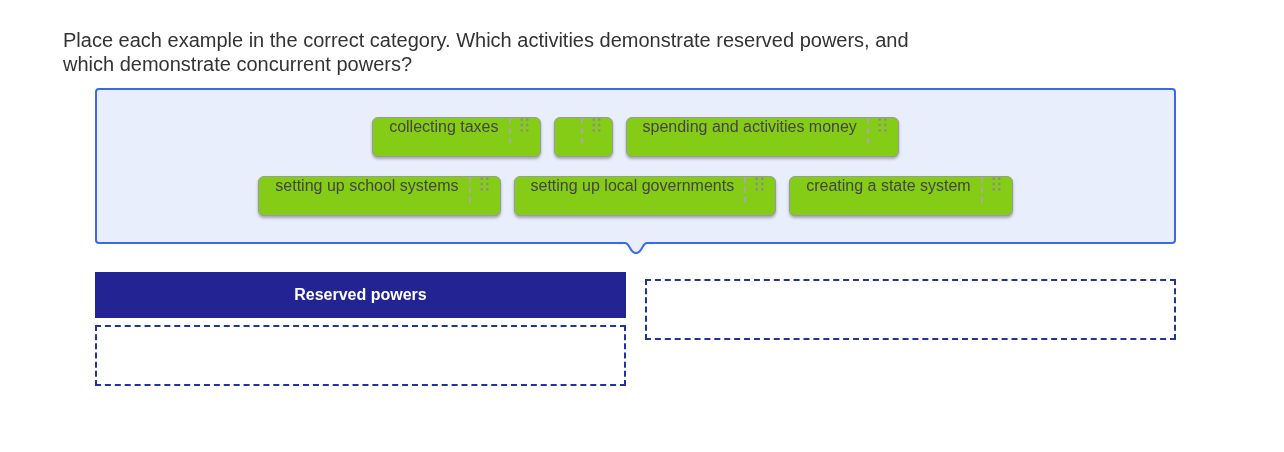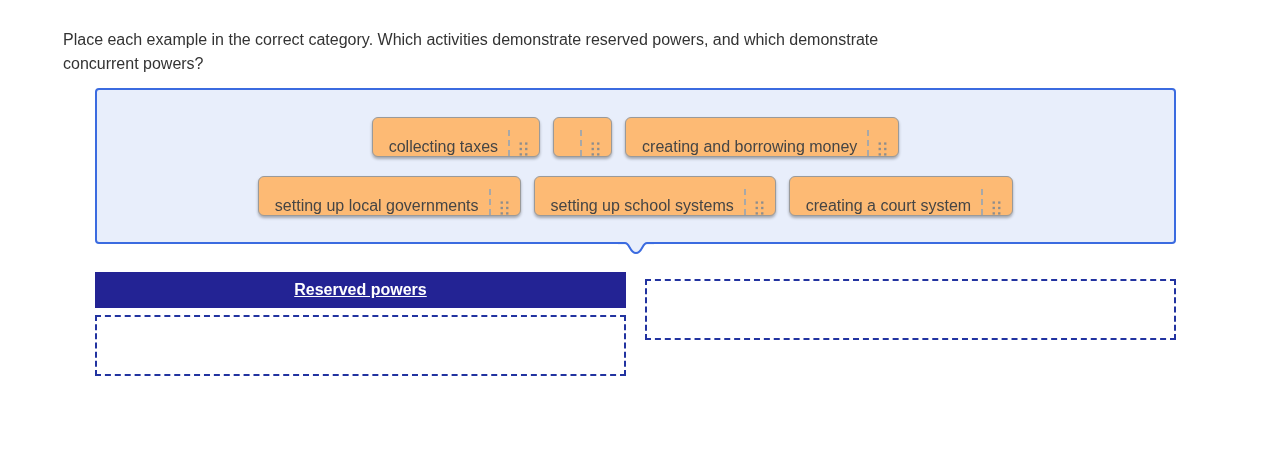--- a/index.html
+++ b/index.html
@@ -10,21 +10,21 @@
   }
   body {
     width: 1284px;
     height: 452px;
     overflow: hidden;
     position: relative;
   }
   .question {
     margin: 28px 0 12px 63px;
     max-width: 880px;
-    font-size: 16px;
+    font-size: 20px;
     line-height: 24px;
     color: var(--question-text, #333333);
   }
   .word-bank {
     position: relative;
     margin: 8px 0 0 95px;
     width: 1081px;
     height: 156px;
     box-sizing: border-box;
     background: var(--bank-bg, #e8eefb);
@@ -35,24 +35,24 @@
     justify-content: center;
     gap: 19px;
   }
   .chip-row {
     display: flex;
     justify-content: center;
     gap: 13px;
   }
   .chip {
     display: inline-flex;
-    align-items: flex-end;
+    align-items: flex-start;
     height: 40px;
     box-sizing: border-box;
-    background: #fdba74;
+    background: #84cc16;
     border: 1.5px solid var(--chip-border, #9a9a9a);
     border-radius: 6px;
     padding: 0 11px 0 16px;
     box-shadow: 0 2px 3px rgba(0,0,0,0.30);
     font-size: 16px;
     color: var(--chip-text, #454545);
     cursor: grab;
     white-space: nowrap;
   }
   .chip-divider {
@@ -82,29 +82,28 @@
     stroke-width: 2;
   }
   .categories {
     display: flex;
     gap: 19px;
     margin: 28px 0 0 95px;
     width: 1081px;
   }
   .category { flex: 1; }
   .category-header {
-    height: 36px;
+    height: 46px;
     background: var(--header-bg, #232394);
     color: var(--header-text, #ffffff);
     font-weight: bold;
     font-size: 16px;
     display: flex;
     align-items: center;
     justify-content: center;
-    text-decoration: underline;
   }
   .dropzone {
     margin-top: 7px;
     height: 61px;
     box-sizing: border-box;
     border: 2px dashed var(--dropzone-border, #2233a0);
     background: #ffffff;
   }
 </style>
 </head>
@@ -138,67 +137,67 @@
         <rect class="handle-dot" x="5.6" y="0.4" width="2.2" height="2.2"></rect>
         <rect class="handle-dot" x="0.4" y="5.5" width="2.2" height="2.2"></rect>
         <rect class="handle-dot" x="5.6" y="5.5" width="2.2" height="2.2"></rect>
         <rect class="handle-dot" x="0.4" y="10.6" width="2.2" height="2.2"></rect>
         <rect class="handle-dot" x="5.6" y="10.6" width="2.2" height="2.2"></rect>
       </svg>
     </span>
   </div>
 
   <div class="chip">
-    <span class="chip-label">creating and borrowing money</span>
+    <span class="chip-label">spending and activities money</span>
     <span class="chip-divider"></span>
     <span class="chip-handle">
       <svg width="9" height="14" viewBox="0 0 8.2 13.2" aria-hidden="true">
         <rect class="handle-dot" x="0.4" y="0.4" width="2.2" height="2.2"></rect>
         <rect class="handle-dot" x="5.6" y="0.4" width="2.2" height="2.2"></rect>
         <rect class="handle-dot" x="0.4" y="5.5" width="2.2" height="2.2"></rect>
         <rect class="handle-dot" x="5.6" y="5.5" width="2.2" height="2.2"></rect>
         <rect class="handle-dot" x="0.4" y="10.6" width="2.2" height="2.2"></rect>
         <rect class="handle-dot" x="5.6" y="10.6" width="2.2" height="2.2"></rect>
       </svg>
     </span>
   </div>
 </div>
     <div class="chip-row">
   <div class="chip">
+    <span class="chip-label">setting up school systems</span>
+    <span class="chip-divider"></span>
+    <span class="chip-handle">
+      <svg width="9" height="14" viewBox="0 0 8.2 13.2" aria-hidden="true">
+        <rect class="handle-dot" x="0.4" y="0.4" width="2.2" height="2.2"></rect>
+        <rect class="handle-dot" x="5.6" y="0.4" width="2.2" height="2.2"></rect>
+        <rect class="handle-dot" x="0.4" y="5.5" width="2.2" height="2.2"></rect>
+        <rect class="handle-dot" x="5.6" y="5.5" width="2.2" height="2.2"></rect>
+        <rect class="handle-dot" x="0.4" y="10.6" width="2.2" height="2.2"></rect>
+        <rect class="handle-dot" x="5.6" y="10.6" width="2.2" height="2.2"></rect>
+      </svg>
+    </span>
+  </div>
+
+  <div class="chip">
     <span class="chip-label">setting up local governments</span>
     <span class="chip-divider"></span>
     <span class="chip-handle">
       <svg width="9" height="14" viewBox="0 0 8.2 13.2" aria-hidden="true">
         <rect class="handle-dot" x="0.4" y="0.4" width="2.2" height="2.2"></rect>
         <rect class="handle-dot" x="5.6" y="0.4" width="2.2" height="2.2"></rect>
         <rect class="handle-dot" x="0.4" y="5.5" width="2.2" height="2.2"></rect>
         <rect class="handle-dot" x="5.6" y="5.5" width="2.2" height="2.2"></rect>
         <rect class="handle-dot" x="0.4" y="10.6" width="2.2" height="2.2"></rect>
         <rect class="handle-dot" x="5.6" y="10.6" width="2.2" height="2.2"></rect>
       </svg>
     </span>
   </div>
 
   <div class="chip">
-    <span class="chip-label">setting up school systems</span>
-    <span class="chip-divider"></span>
-    <span class="chip-handle">
-      <svg width="9" height="14" viewBox="0 0 8.2 13.2" aria-hidden="true">
-        <rect class="handle-dot" x="0.4" y="0.4" width="2.2" height="2.2"></rect>
-        <rect class="handle-dot" x="5.6" y="0.4" width="2.2" height="2.2"></rect>
-        <rect class="handle-dot" x="0.4" y="5.5" width="2.2" height="2.2"></rect>
-        <rect class="handle-dot" x="5.6" y="5.5" width="2.2" height="2.2"></rect>
-        <rect class="handle-dot" x="0.4" y="10.6" width="2.2" height="2.2"></rect>
-        <rect class="handle-dot" x="5.6" y="10.6" width="2.2" height="2.2"></rect>
-      </svg>
-    </span>
-  </div>
-
-  <div class="chip">
-    <span class="chip-label">creating a court system</span>
+    <span class="chip-label">creating a state system</span>
     <span class="chip-divider"></span>
     <span class="chip-handle">
       <svg width="9" height="14" viewBox="0 0 8.2 13.2" aria-hidden="true">
         <rect class="handle-dot" x="0.4" y="0.4" width="2.2" height="2.2"></rect>
         <rect class="handle-dot" x="5.6" y="0.4" width="2.2" height="2.2"></rect>
         <rect class="handle-dot" x="0.4" y="5.5" width="2.2" height="2.2"></rect>
         <rect class="handle-dot" x="5.6" y="5.5" width="2.2" height="2.2"></rect>
         <rect class="handle-dot" x="0.4" y="10.6" width="2.2" height="2.2"></rect>
         <rect class="handle-dot" x="5.6" y="10.6" width="2.2" height="2.2"></rect>
       </svg>

